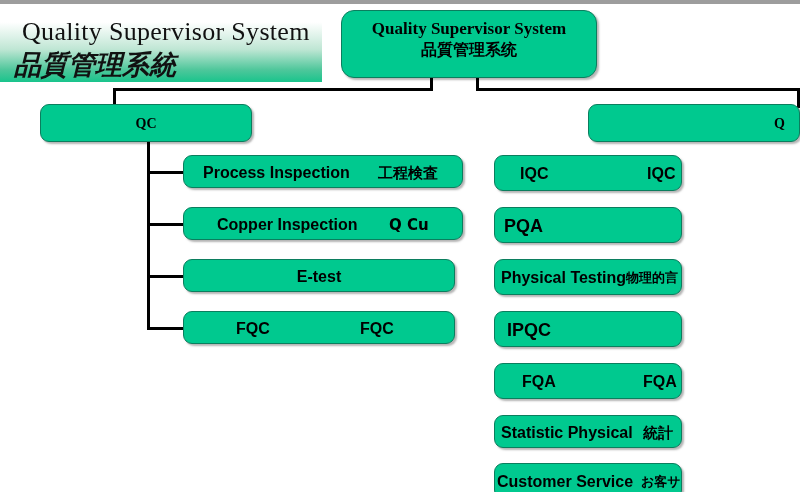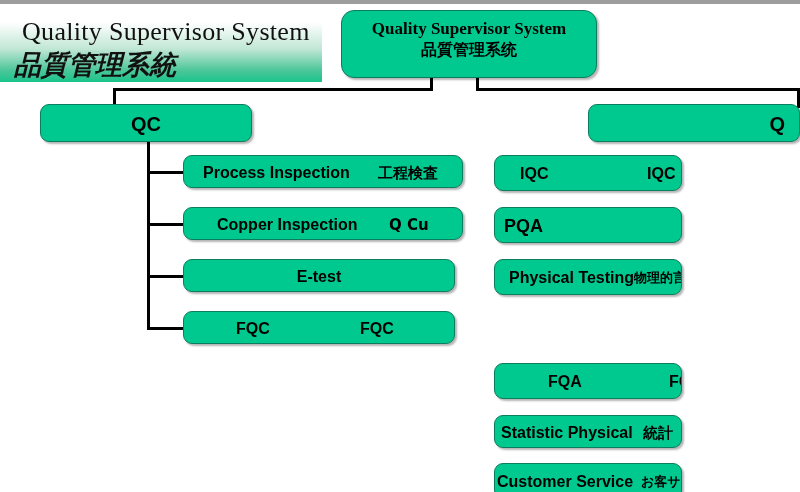--- a/index.html
+++ b/index.html
@@ -96,23 +96,24 @@
   }
   .root-cn {
     font-family: "DejaVu Sans", sans-serif;
     font-size: 16px;
     font-weight: bold;
     line-height: 22px;
   }
 
   
   .node-l2 {
-    font-size: 20px;
+    font-size: 14px;
     line-height: 38px;
     text-align: center;
+    font-family: Liberation Serif, serif;
   }
 
   
   .node-leaf {
     font-size: 16px;
     line-height: 34px;
   }
   .leaf-inner {
     position: relative;
     height: 100%;
@@ -212,29 +213,34 @@
       <span class="leaf-cn" style="left:152px; line-height:36px; font-family:'Liberation Sans', sans-serif; font-size:16px;">IQC</span>
     </div>
   </div>
 
   <div class="node node-leaf" style="left:494px; top:207px; width:188px; height:36px;">
     <div class="leaf-inner">
       <span class="leaf-en" style="left:9px; line-height:36px; font-size:18px;">PQA</span>
     </div>
   </div>
 
-  <div class="node node-leaf" style="left:494px; top:259px; width:188px; height:36px;padding-left:8px;">
+  <div class="node node-leaf" style="left:494px; top:259px; width:188px; height:36px;">
     <div class="leaf-inner">
       <span class="leaf-en" style="left:6px; line-height:36px;">Physical Testing</span>
       <span class="leaf-cn small" style="left:131px; line-height:36px;">物理的言</span>
     </div>
   </div>
 
-
-  <div class="node node-leaf" style="left:494px; top:363px; width:188px; height:36px;padding-left:26px;">
+  <div class="node node-leaf" style="left:494px; top:311px; width:188px; height:36px;">
+    <div class="leaf-inner">
+      <span class="leaf-en" style="left:12px; line-height:36px; font-size:18px;">IPQC</span>
+    </div>
+  </div>
+
+  <div class="node node-leaf" style="left:494px; top:363px; width:188px; height:36px;">
     <div class="leaf-inner">
       <span class="leaf-en" style="left:27px; line-height:36px;">FQA</span>
       <span class="leaf-cn" style="left:148px; line-height:36px; font-family:'Liberation Sans', sans-serif; font-size:16px;">FQA</span>
     </div>
   </div>
 
   <div class="node node-leaf" style="left:494px; top:415px; width:188px; height:33px;">
     <div class="leaf-inner">
       <span class="leaf-en" style="left:6px;">Statistic Physical</span>
       <span class="leaf-cn" style="left:148px;">統計</span>

